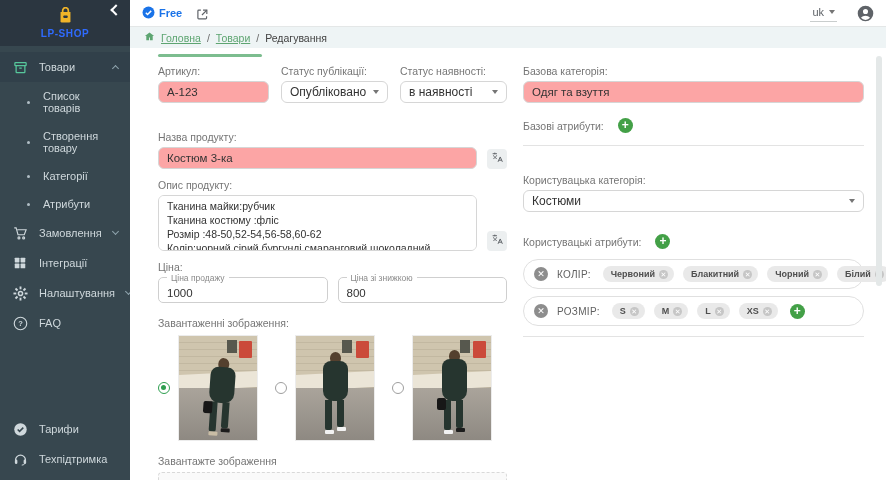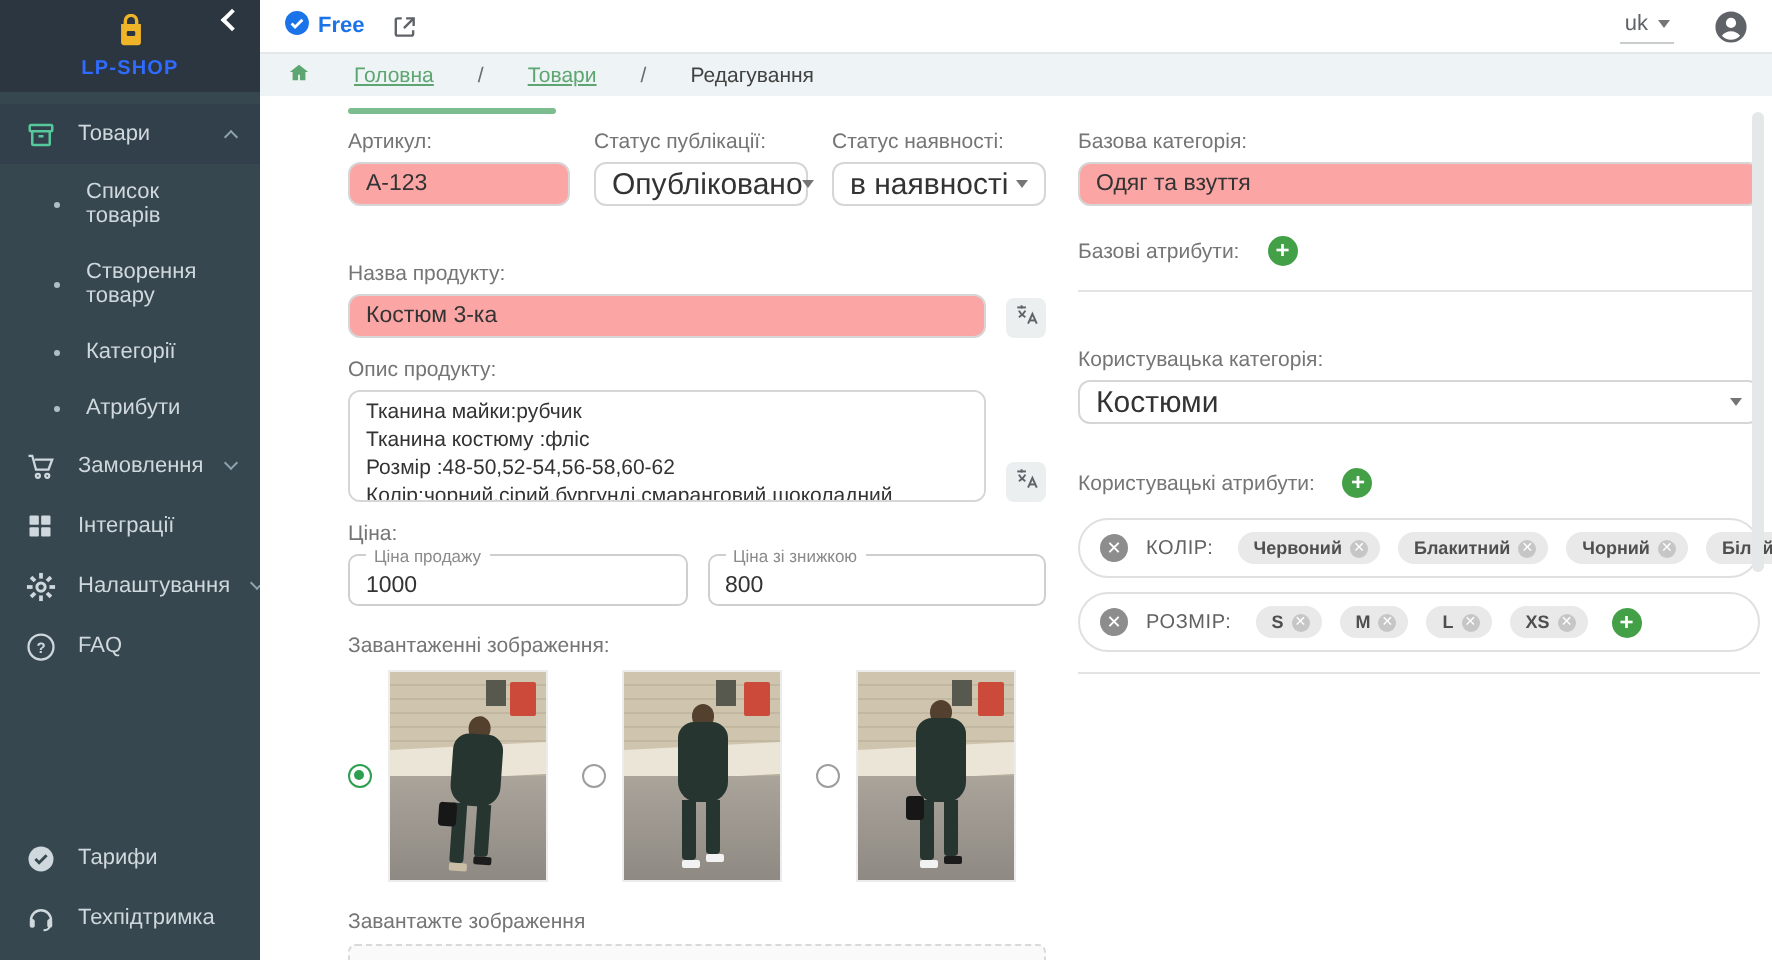--- a/index.html
+++ b/index.html
@@ -36,38 +36,38 @@
                 font-size:11px; cursor:pointer; }
   .ext-link { width:13px; height:13px; cursor:pointer; }
   .topbar-right { margin-left:auto; display:flex; align-items:center; gap:20px; }
   .lang-select { display:flex; align-items:center; gap:5px; font-size:11px; color:#5f6368;
                  border-bottom:1px solid #c9cdcd; padding:2px 2px 3px; cursor:pointer;margin-left:12px; }
   .caret { width:0; height:0; border-left:3.5px solid transparent; border-right:3.5px solid transparent;
            border-top:4px solid #757575; }
   .avatar-btn { width:17px; height:17px; cursor:pointer; }
 
   .breadcrumb-bar { height:21px; background:#eef4f5; display:flex; align-items:center;
-                    padding:0 14px; gap:22px; font-size:10.5px; flex-shrink:0; }
+                    padding:0 14px; gap:6px; font-size:10.5px; flex-shrink:0; }
   .bc-link { color:#5da571; text-decoration:underline; cursor:pointer; }
   .bc-sep { color:#6a6a6a; }
   .bc-current { color:#424242; }
 
-  .content { flex:1; background:#fff; position:relative; padding:6px 22px 0 44px; overflow:hidden; }
+  .content { flex:1; background:#fff; position:relative; padding:6px 22px 0 28px; overflow:hidden; }
   .tab-indicator { width:104px; height:3px; background:#7cbd8f; border-radius:2px; margin-bottom:8px; }
   .scroll-thumb { position:absolute; right:4px; top:8px; width:6px; height:230px;
                   background:#e4e8e8; border-radius:3px; }
 
   .cols { display:flex; gap:16px; }
   .col-left  { width:349px; flex-shrink:0; }
   .col-right { width:341px; flex-shrink:0; }
 
   .f-label { font-size:10.5px; color:#757575; margin-bottom:4px; }
   .t-input { width:100%; height:22px; border:1px solid #d6d6d6; border-radius:6px; padding:0 8px;
              font-size:11.5px; color:#333; font-family:"Liberation Sans",sans-serif; background:#fca5a5; outline:none; }
-  .sel { height:22px; border:1px solid #d6d6d6; border-radius:6px; padding:0 8px; font-size:15px;
+  .sel { height:22px; border:1px solid #d6d6d6; border-radius:6px; padding:0 8px; font-size:12px;
          color:#333; display:flex; align-items:center; cursor:pointer; background:#fff; }
   .sel .caret { margin-left:auto; }
 
   .row1 { display:flex; gap:12px; }
   .row1 .fw1 { width:111px; } .row1 .fw2 { width:107px; } .row1 .fw3 { width:107px; }
 
   .name-row { display:flex; align-items:flex-end; gap:10px; }
   .name-row .grow { flex:1; }
   .translate-btn { width:20px; height:20px; border:none; background:#eceff0; border-radius:4px;
                    display:flex; align-items:center; justify-content:center; cursor:pointer; flex-shrink:0; }

